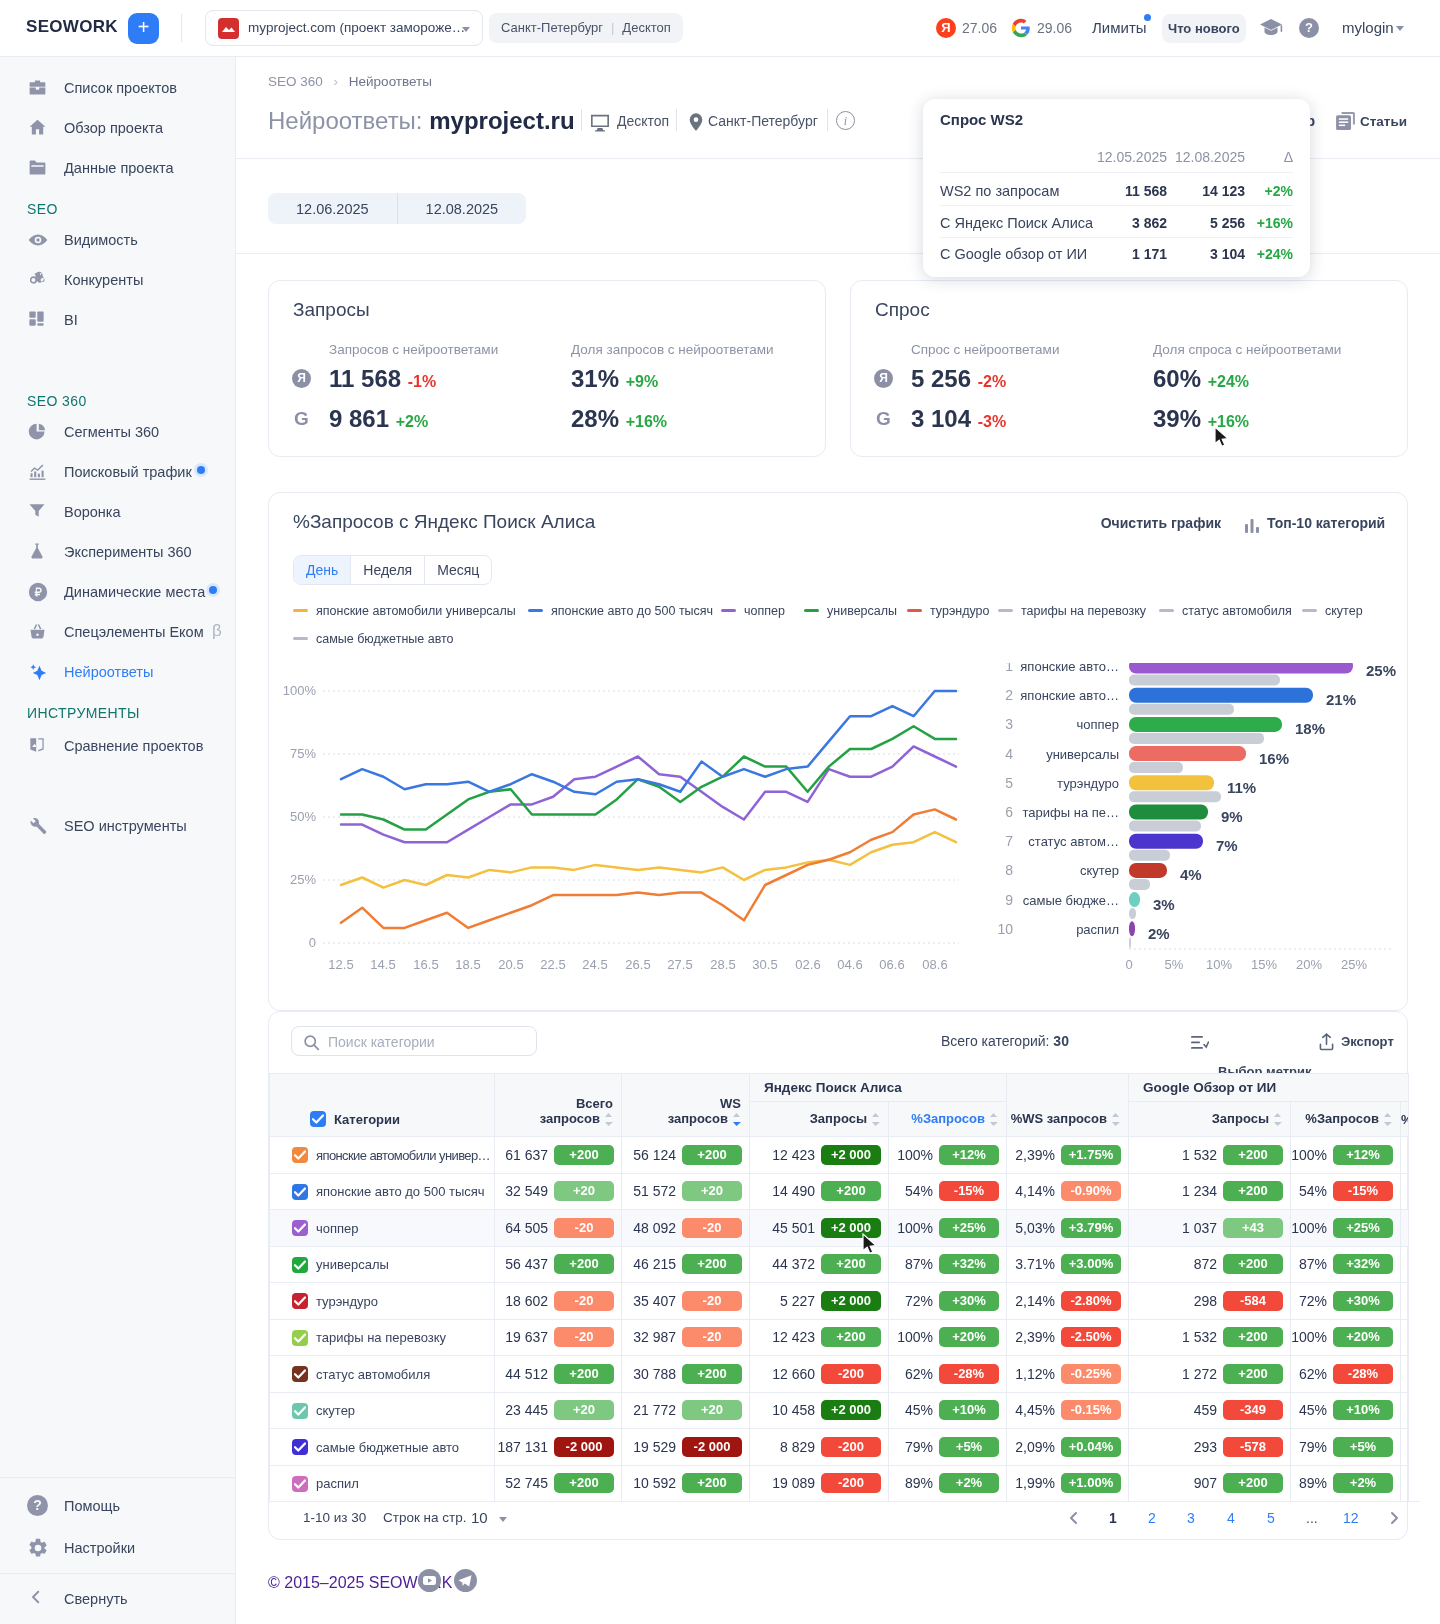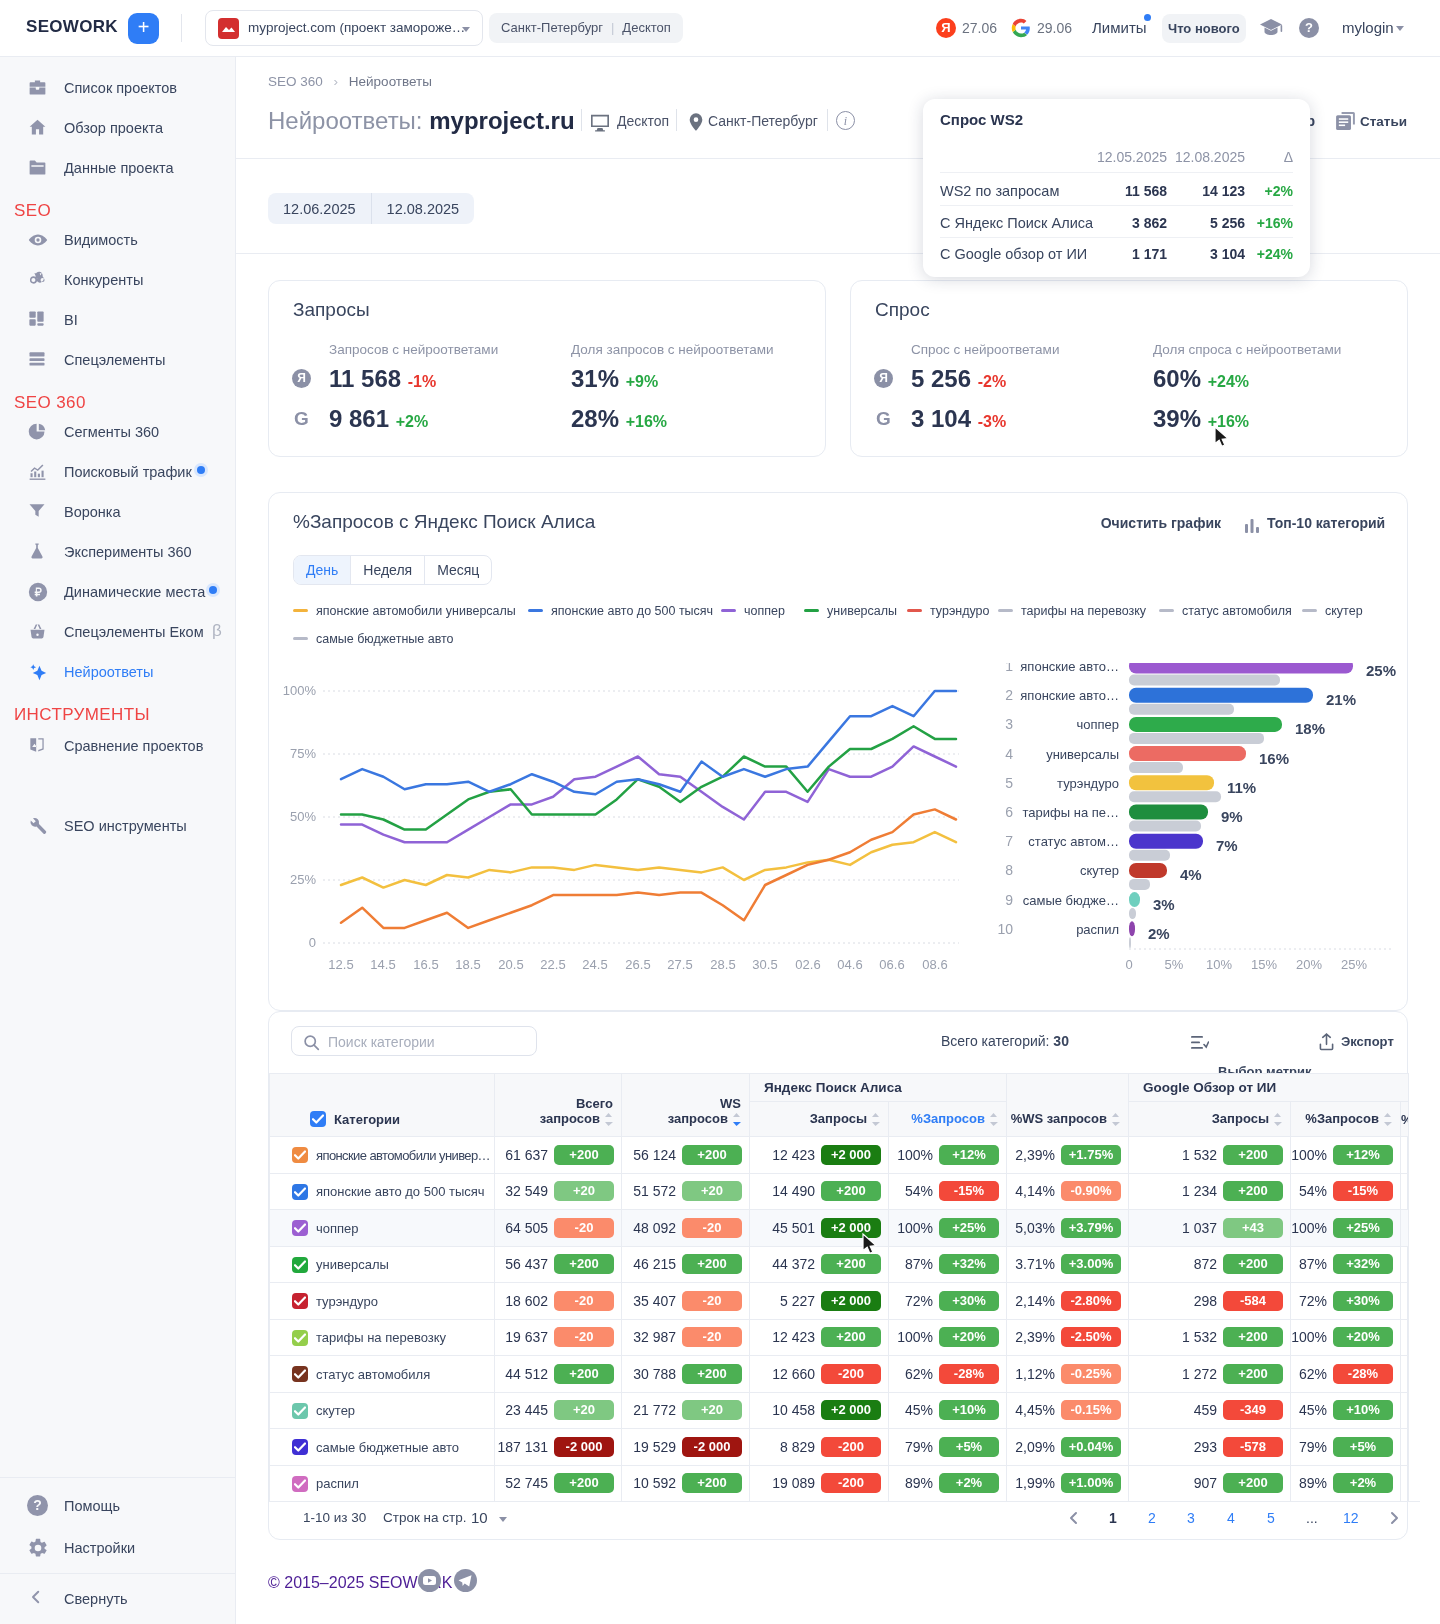--- a/index.html
+++ b/index.html
@@ -28,38 +28,38 @@
 .whatsnew { position:absolute; left:1162px; top:14px; height:29px; background:#f1f3f6; border-radius:8px; font-size:13px; color:#39455e; font-weight:bold; line-height:29px; padding:0 6px; white-space:nowrap; }
 .mylogin { position:absolute; left:1342px; top:19px; font-size:15px; color:#39455e; }
 .ml-caret { position:absolute; left:1396px; top:26px; }
 
 
 #sidebar { position:absolute; left:0; top:57px; width:236px; height:1567px; background:#f7f8fa; border-right:1px solid #e9ecf2; z-index:20; }
 .nav-item { position:absolute; left:0; width:236px; height:40px; font-size:14.5px; color:#39455e; }
 .nav-item .ico { position:absolute; left:27px; top:50%; transform:translateY(-50%); width:22px; height:22px; }
 .nav-item .lbl { position:absolute; left:64px; top:50%; transform:translateY(-50%); white-space:nowrap; }
 .nav-item.active .lbl { color:#2f7df6; }
-.nav-sec { position:absolute; left:14px; font-size:17px; color:#ef4444; letter-spacing:0.4px; }
+.nav-sec { position:absolute; left:27px; font-size:14px; color:#0f766e; letter-spacing:0.4px; }
 .nav-dot { position:absolute; width:8px; height:8px; border-radius:50%; background:#2f7df6; box-shadow:0 0 0 3px #d9e7fd; }
 .beta { position:absolute; left:212px; font-size:17px; color:#b0b5c2; }
 .side-line { position:absolute; left:0; width:235px; height:1px; background:#e9ecf2; }
 
 
 #content { position:absolute; left:236px; top:57px; width:1204px; height:1567px; background:#fff; }
 .crumb { position:absolute; left:32px; top:17px; font-size:13.5px; color:#8d93a6; }
 .crumb b { font-weight:normal; color:#6f7689; }
 .crumb .arr { color:#b9bec9; margin:0 7px; }
 .page-title { position:absolute; left:32px; top:50px; font-size:24px; }
 .pt-gray { color:#8d93a6; }
 .pt-dark { color:#222b45; font-weight:bold; }
 .title-meta { position:absolute; top:56px; font-size:14px; color:#4a5268; }
 .tm-div { position:absolute; top:52px; width:1px; height:22px; background:#dfe3ea; }
 .hline { position:absolute; left:0; width:1204px; height:1px; background:#e9ecf2; }
 .date-pills { position:absolute; left:32px; top:136px; height:31px; background:#eef2f9; border-radius:8px; display:flex; align-items:center; }
-.date-pills .dp { padding:0 15px; font-size:14.5px; color:#39455e; }
+.date-pills .dp { padding:0 28px; font-size:14.5px; color:#39455e; }
 .date-pills .dpdiv { width:1px; height:31px; background:#dbe1ec; }
 
 .card { position:absolute; background:#fff; border:1px solid #e7ebf2; border-radius:12px; }
 .card-title { position:absolute; left:24px; top:18px; font-size:19px; color:#39455e; }
 
 
 .m-label { position:absolute; font-size:13.5px; color:#8d93a6; }
 .m-num { position:absolute; font-size:24px; font-weight:bold; color:#2b3550; white-space:nowrap; }
 .m-pct { font-size:16px; font-weight:bold; }
 .up { color:#27a844; } .down { color:#e8362d; }
@@ -179,28 +179,20 @@
         <span class="lbl">Конкуренты</span>
       </div>
     <div class="nav-item" style="top:243px">
         <span class="ico"><svg width="19" height="19" viewBox="0 0 24 24" fill="#9094ab">
             <rect x="3" y="3" width="8" height="8" rx="1"></rect>
             <rect x="13" y="3" width="8" height="13" rx="1"></rect>
             <rect x="3" y="13" width="8" height="8" rx="1"></rect>
             <rect x="13" y="18" width="8" height="3" rx="1"></rect>
           </svg></span>
         <span class="lbl">BI</span>
-      </div>
-    <div class="nav-item" style="top:283px">
-        <span class="ico"><svg width="20" height="20" viewBox="0 0 24 24" fill="#9094ab">
-            <rect x="3" y="4" width="18" height="5" rx="1"></rect>
-            <rect x="3" y="11" width="18" height="3.4" rx="1"></rect>
-            <rect x="3" y="16.4" width="18" height="3.4" rx="1"></rect>
-          </svg></span>
-        <span class="lbl">Спецэлементы</span>
       </div>
     <div class="nav-sec" style="top:336px">SEO 360</div>
     <div class="nav-item" style="top:355px">
         <span class="ico"><svg width="21" height="21" viewBox="0 0 24 24" fill="#9094ab">
             <path d="M11 3a9 9 0 0 0 0 18 9 9 0 0 0 9-9h-9V3z"></path>
             <path d="M13 3v7h8a8 8 0 0 0-8-7z" opacity="0"></path>
             <path d="M13.5 10.5V3.2a9 9 0 0 1 7.3 7.3h-7.3z"></path>
           </svg></span>
         <span class="lbl">Сегменты 360</span>
       </div>

